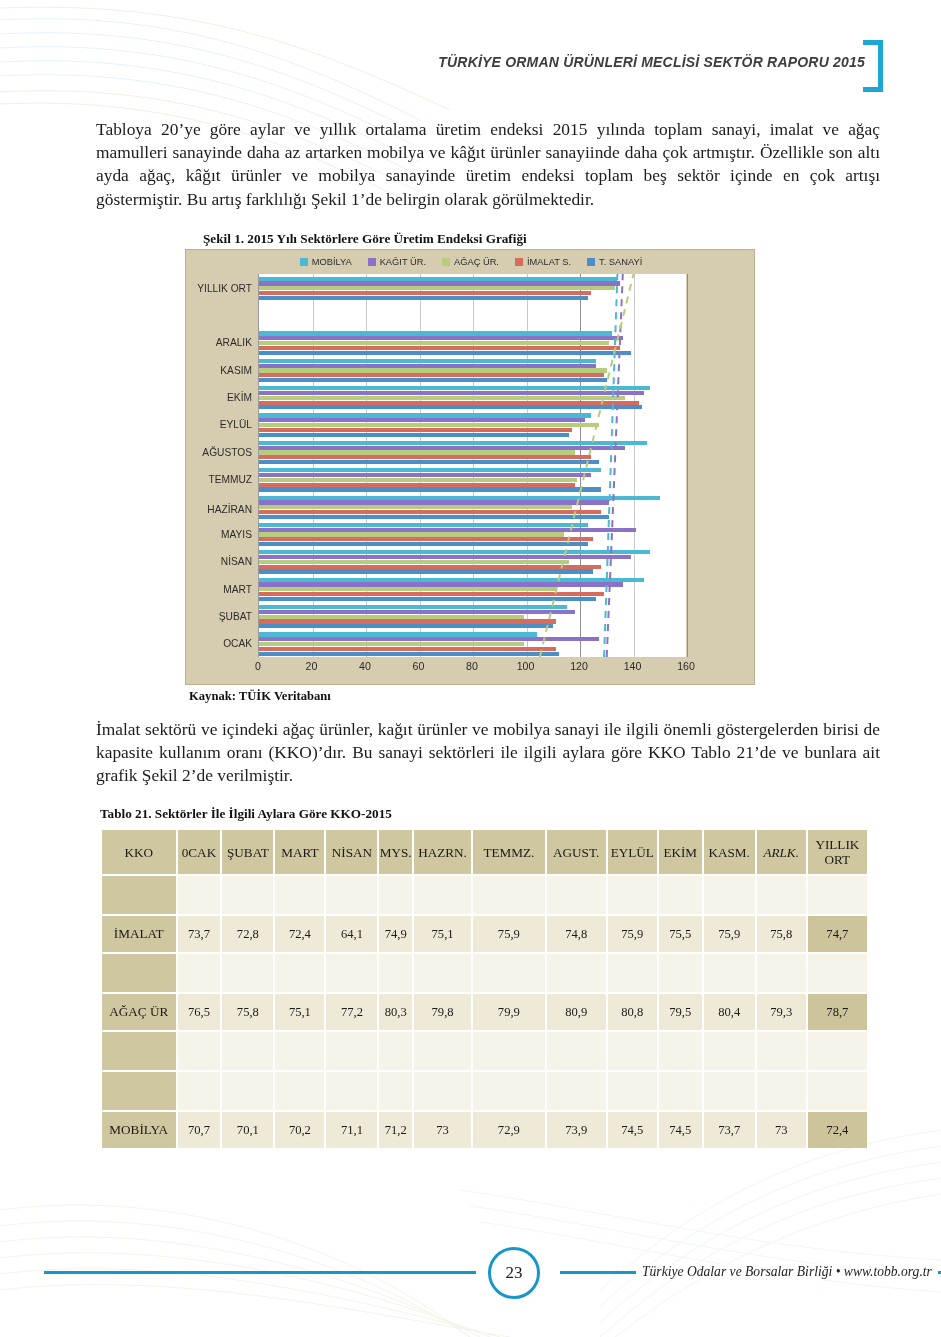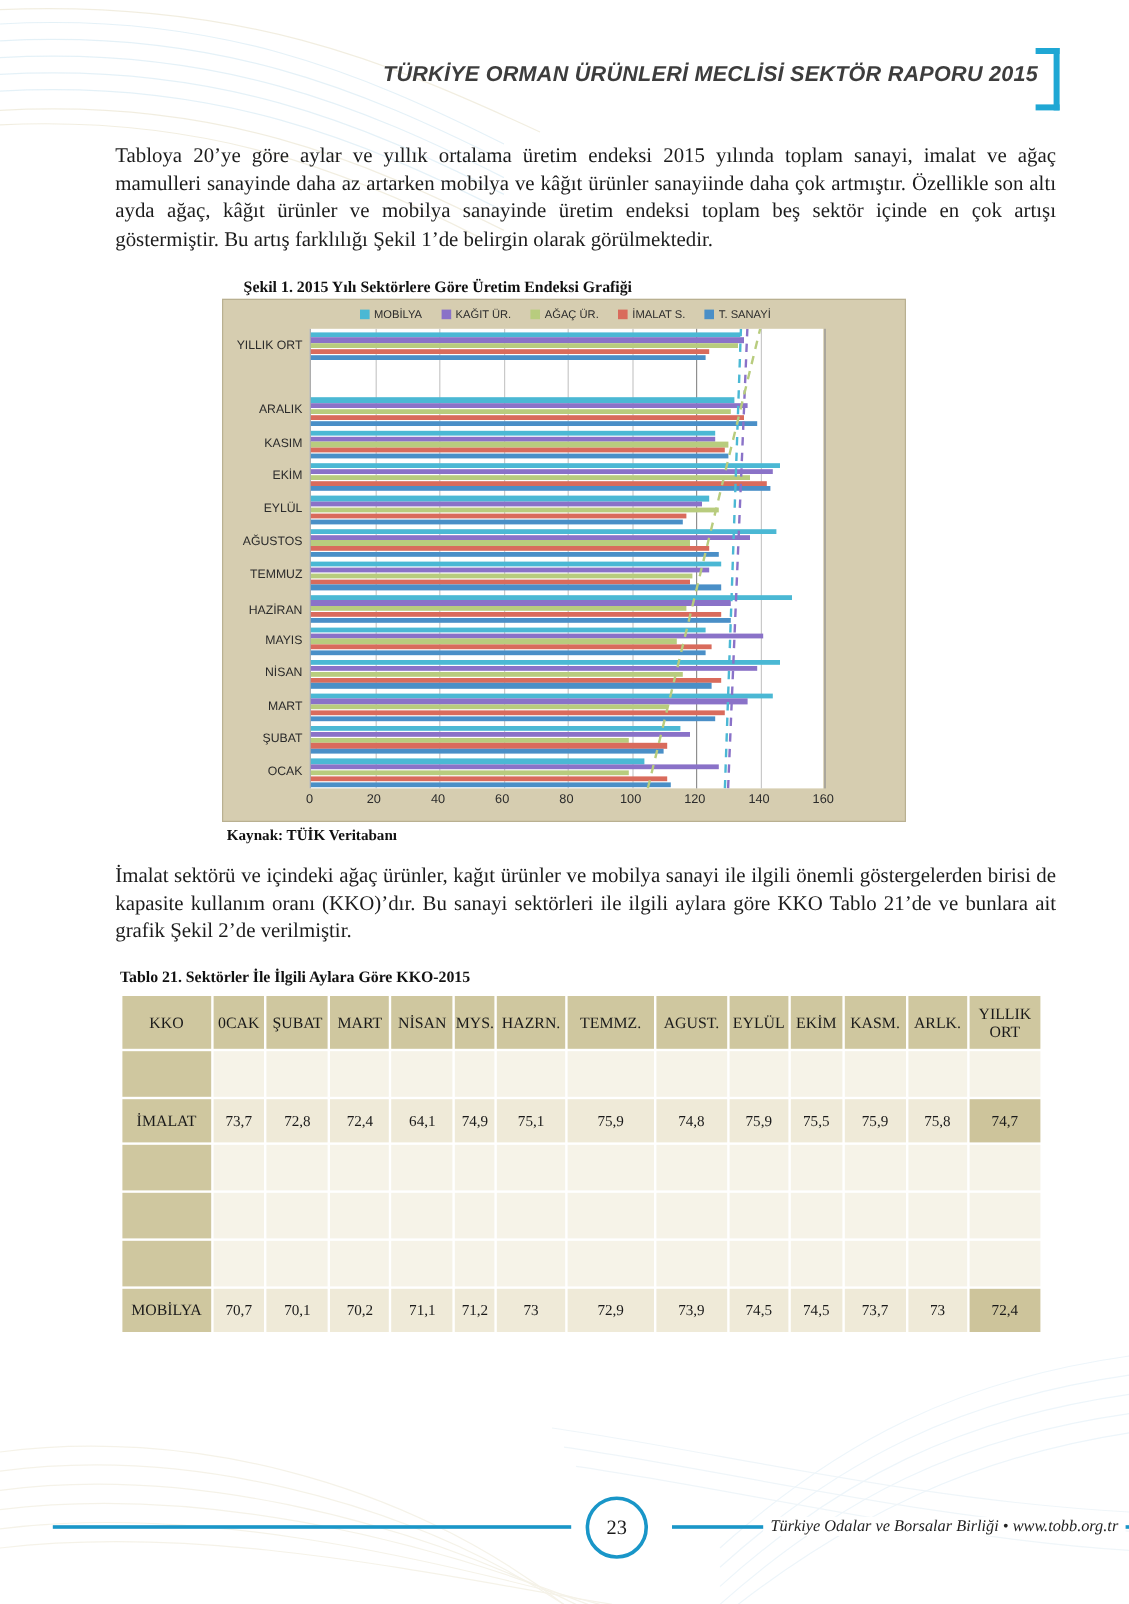--- a/index.html
+++ b/index.html
@@ -17,21 +17,21 @@
 
   
   .page-header {
     position: absolute; top: 0; left: 0; width: 941px; height: 108px;
     z-index: 2;
   }
   .header-title {
     position: absolute; right: 76px; top: 62px;
     font-family: "Liberation Sans", sans-serif;
     font-style: italic; font-weight: bold;
-    font-size: 18px; letter-spacing: 0.2px;
+    font-size: 14px; letter-spacing: 0.2px;
     color: #3d3d3d;
     white-space: nowrap;
     transform: translateY(-50%);
   }
   .header-bracket {
     position: absolute; right: 58px; top: 40px;
     width: 20px; height: 52px;
     border-top: 5px solid #1fa7d4;
     border-right: 5px solid #1fa7d4;
     border-bottom: 5px solid #1fa7d4;
@@ -407,21 +407,21 @@
           <th style="width: 50px;">ŞUBAT</th>
           <th style="width: 48px;">MART</th>
           <th style="width: 50px;">NİSAN</th>
           <th style="width: 17px;">MYS.</th>
           <th style="width: 56px;">HAZRN.</th>
           <th style="width: 70px;">TEMMZ.</th>
           <th style="width: 58px;">AGUST.</th>
           <th style="width: 48px;">EYLÜL</th>
           <th style="width: 42px;">EKİM</th>
           <th style="width: 50px;">KASM.</th>
-          <th style="width: 48px;">ARLK.</th>
+          <th style="width: 48px; font-style: italic;">ARLK.</th>
           <th class="yillik" style="width: 58px;">YILLIK ORT</th>
         </tr>
     </thead>
     <tbody id="tbody">
         <tr class="spacer-row">
           <td class="rowlabel"></td>
           <td></td>
           <td></td>
           <td></td>
           <td></td>
@@ -460,20 +460,36 @@
           <td></td>
           <td></td>
           <td></td>
           <td></td>
           <td></td>
           <td></td>
           <td></td>
           <td></td>
           <td class="avg"></td>
         </tr>
+        <tr class="data-row">
+          <td class="rowlabel">AĞAÇ ÜR</td>
+          <td>76,5</td>
+          <td>75,8</td>
+          <td>75,1</td>
+          <td>77,2</td>
+          <td>80,3</td>
+          <td>79,8</td>
+          <td>79,9</td>
+          <td>80,9</td>
+          <td>80,8</td>
+          <td>79,5</td>
+          <td>80,4</td>
+          <td>79,3</td>
+          <td class="avg">78,7</td>
+        </tr>
         <tr class="spacer-row">
           <td class="rowlabel"></td>
           <td></td>
           <td></td>
           <td></td>
           <td></td>
           <td></td>
           <td></td>
           <td></td>
           <td></td>

